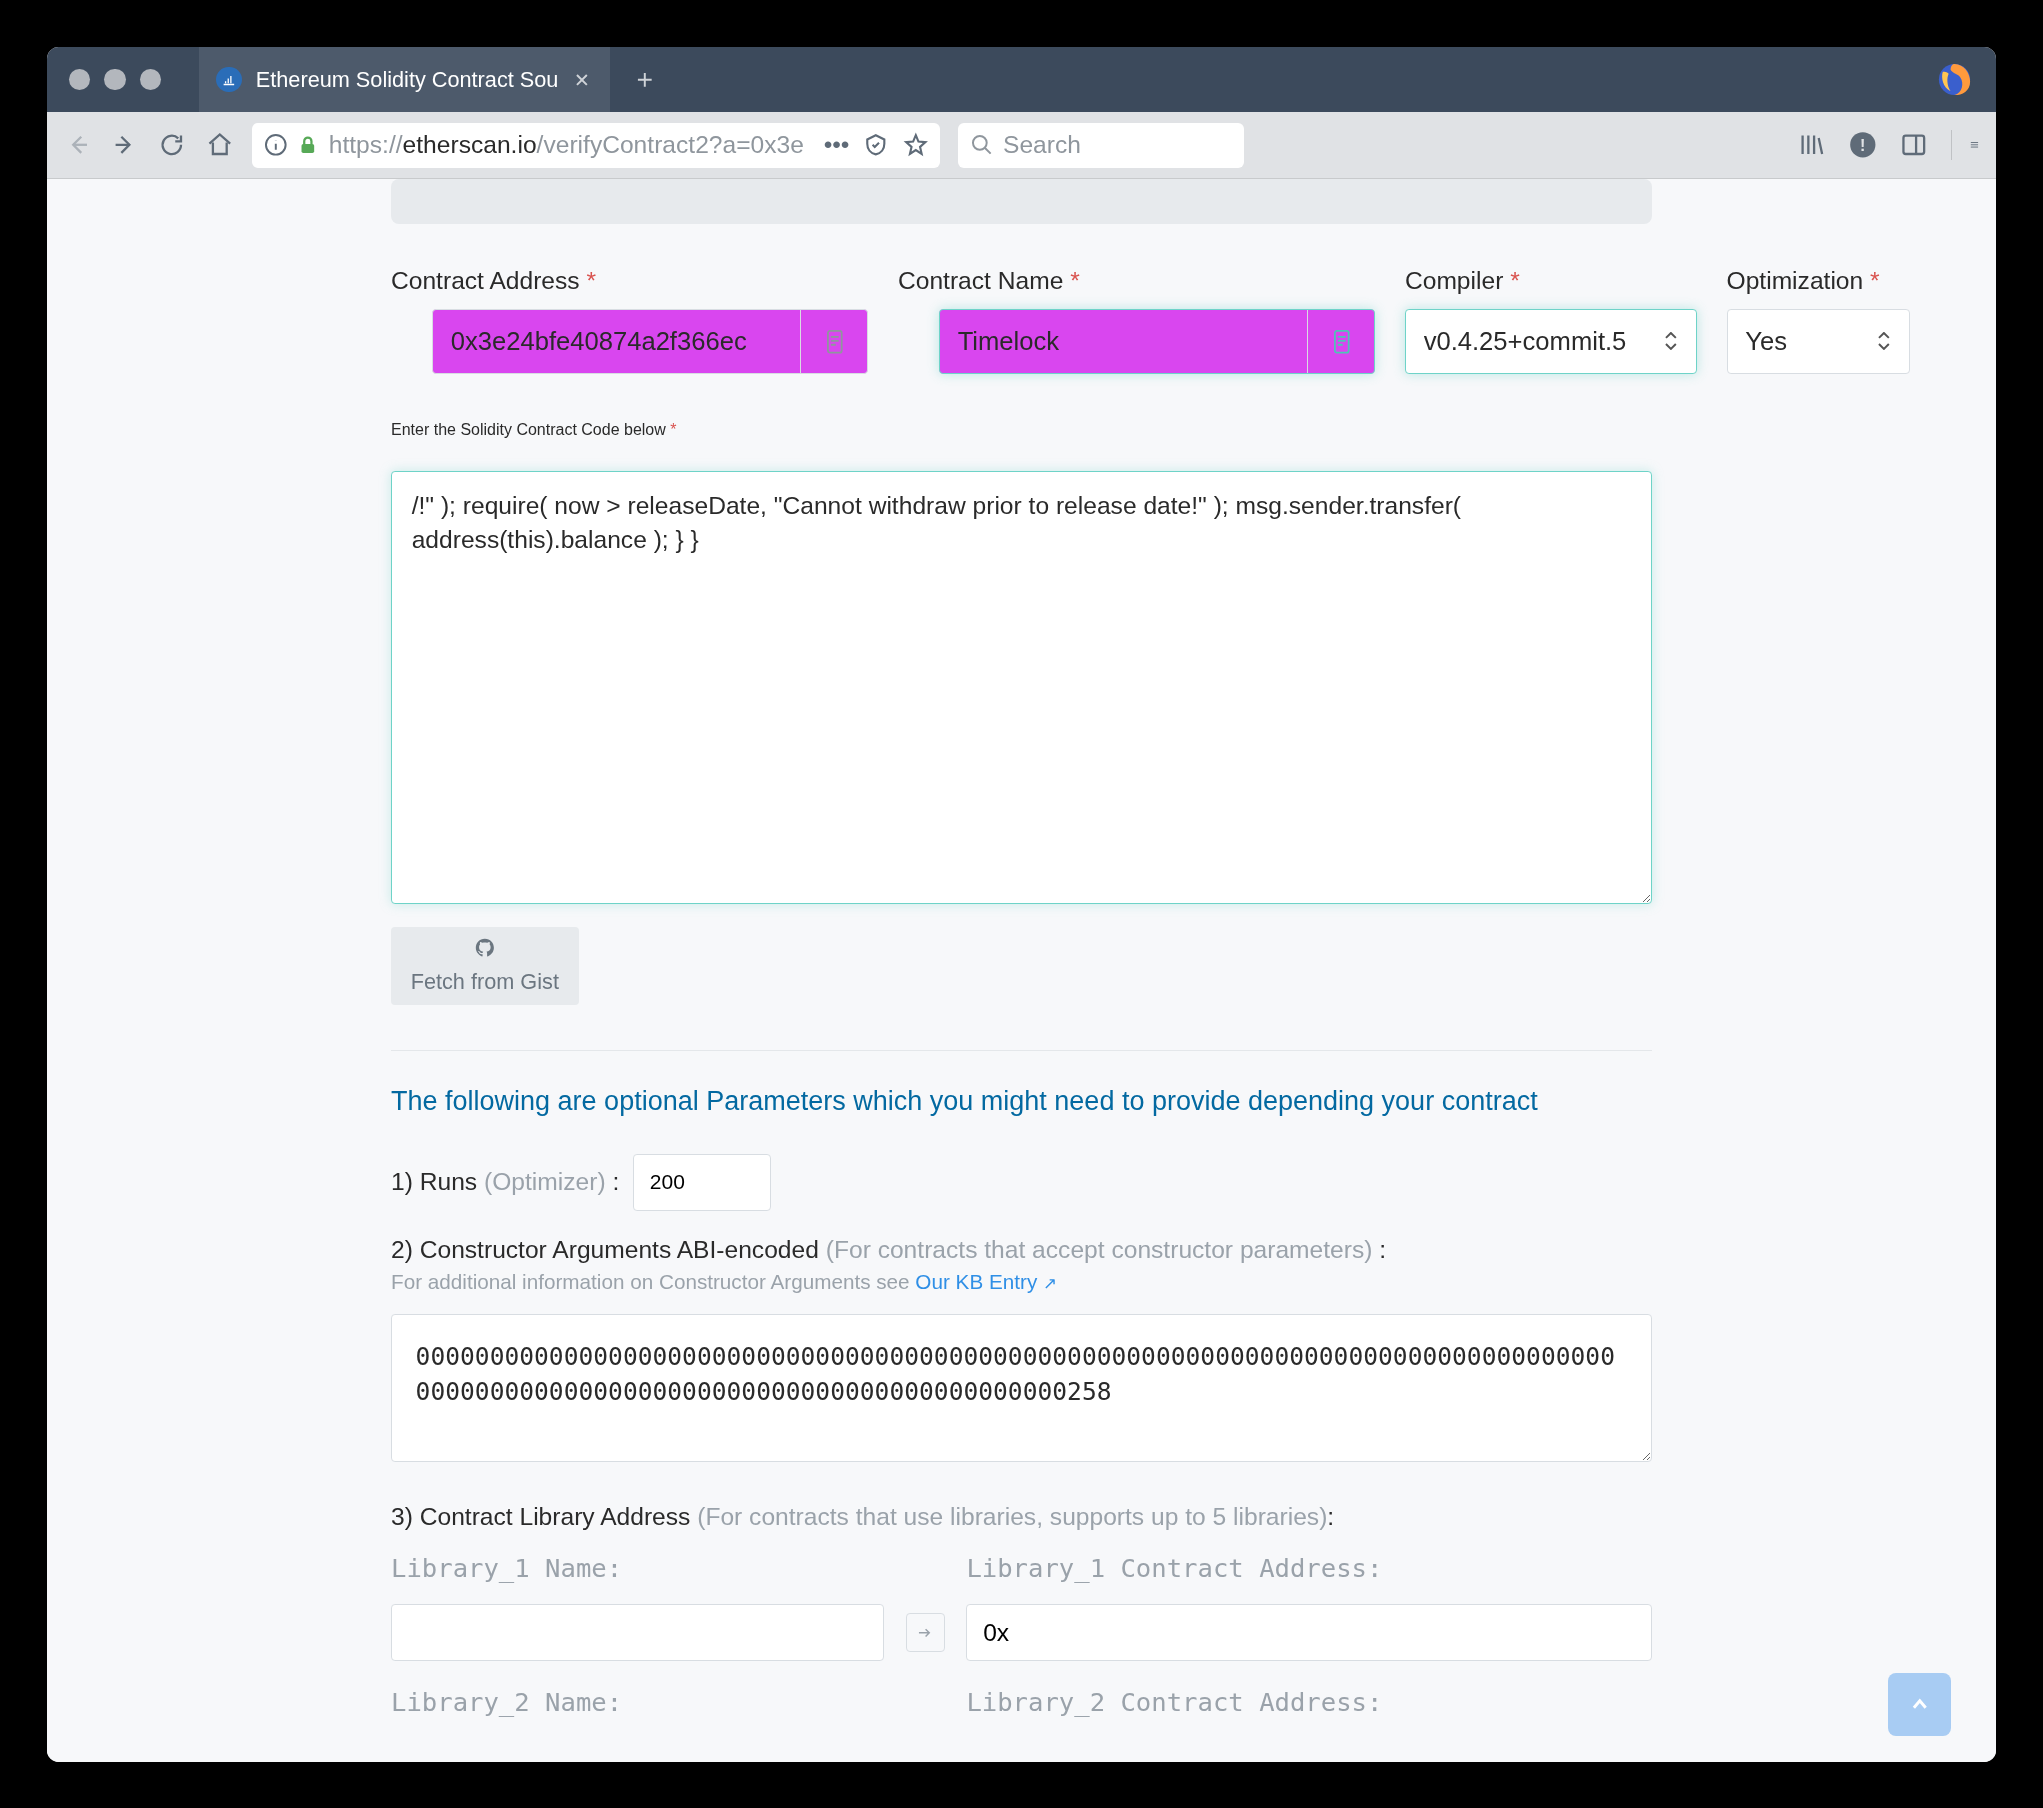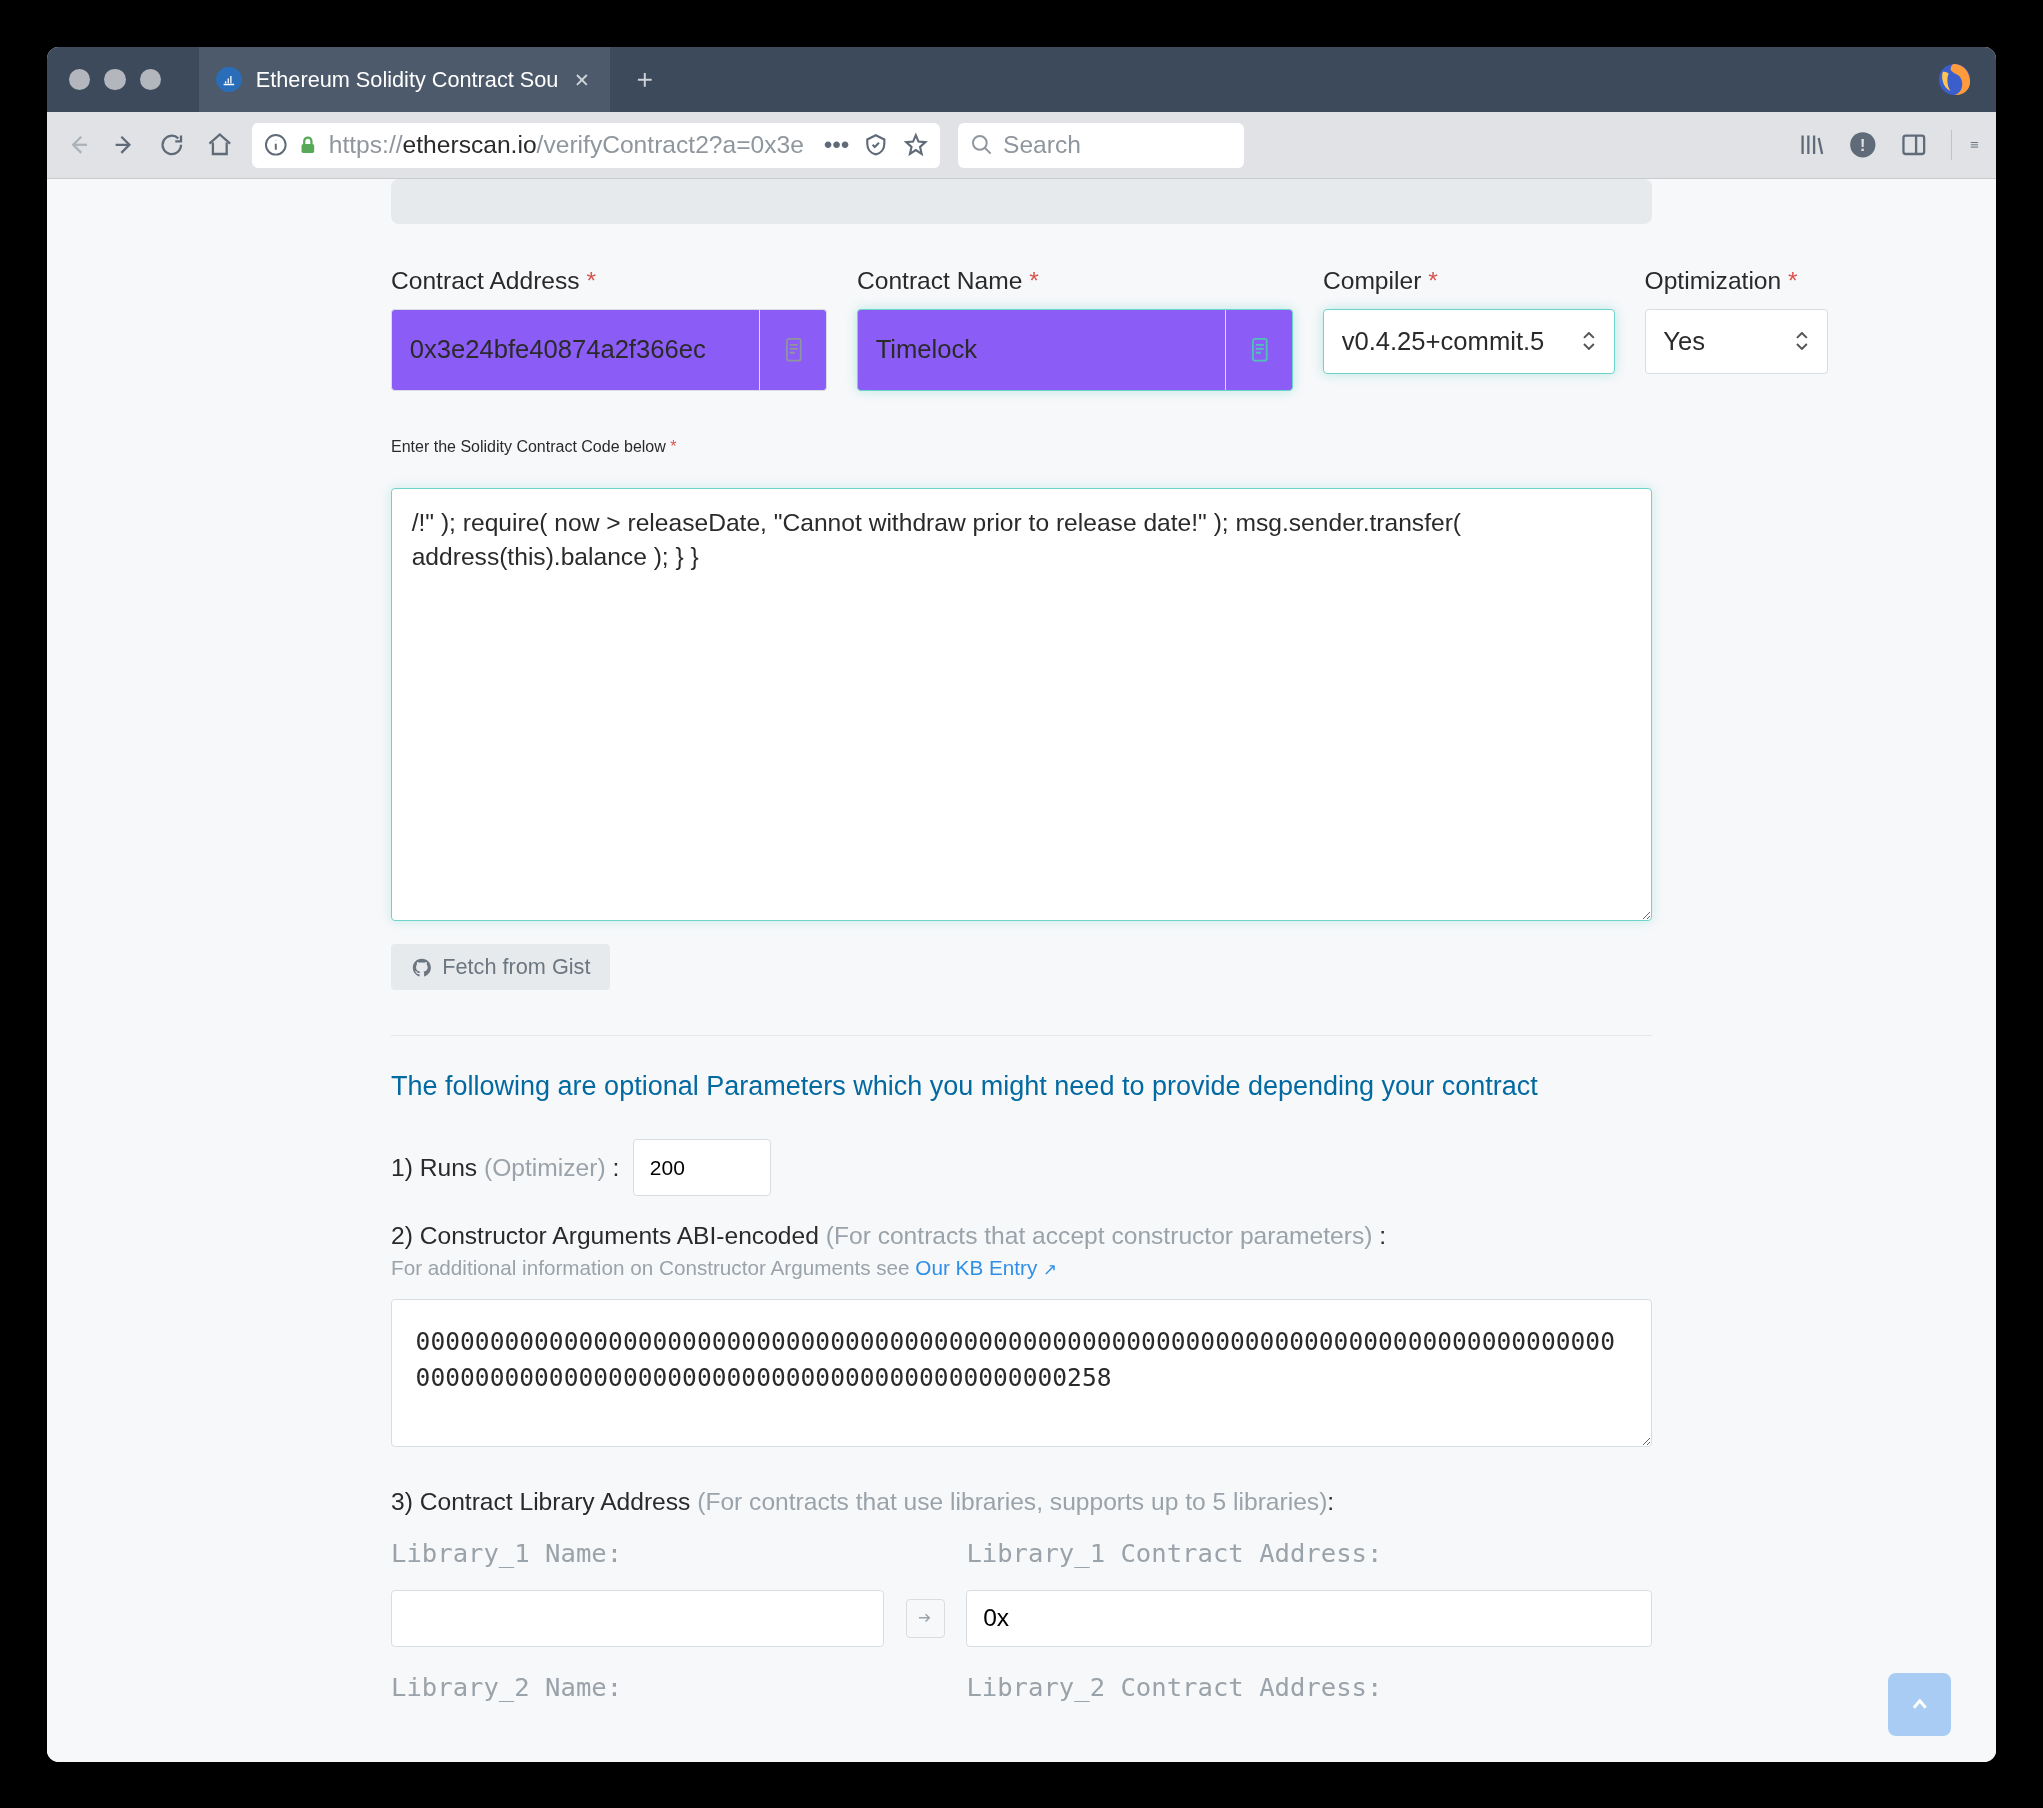--- a/index.html
+++ b/index.html
@@ -45,35 +45,35 @@
 
 .field-row { display:flex; gap: 29.6px; margin-bottom: 47px; }
 .field-group { display:flex; flex-direction:column; gap: 13.8px; }
 .field-group.w1 { flex: 0 0 404px; justify-content: space-between; }
 .field-group.w2 { flex: 0 0 286px; }
 .field-group.w3 { flex: 0 0 292px; }
 .field-group.w4 { flex: 0 0 183px; }
 .field-label { font-size: 24.6px; color:#2a2a2a; }
 .req { color:#d9534f; }
 
-.input-wrap { display:flex; height: 82px; border: 1px solid #d8dde2; border-radius: 3.9px; background:#8b5cf6; }
+.input-wrap { display:flex; height: 65px; border: 1px solid #d8dde2; border-radius: 3.9px; background:#d946ef;margin-left:41px; }
 .input-wrap.highlight { border-color: #6ed3c8; box-shadow: 0 0 11.8px rgba(110,211,200,0.45); }
 .input-wrap input { flex:1; border:none; outline:none; padding: 0 17.7px; font-size: 25.6px; color:#2a2a2a; background:transparent; text-overflow:ellipsis; }
 .input-addon { width: 67px; border-left: 1px solid #d8dde2; display:flex; align-items:center; justify-content:center; color:#8f969d; }
 .input-addon.accent { color:#4ec5b6; }
 
 .select-wrap { height:65px; border:1px solid #d8dde2; border-radius:3.9px; background:#fff; display:flex; align-items:center; padding: 0 17.7px; justify-content:space-between; cursor:pointer; }
 .select-wrap.highlight { border-color: #6ed3c8; box-shadow: 0 0 11.8px rgba(110,211,200,0.45); }
 .select-val { font-size:25.6px; color:#2a2a2a; white-space:nowrap; overflow:hidden; text-overflow:ellipsis; }
 .select-caret { color:#555; display:flex; flex-direction:column; gap:2px; }
 .select-caret svg { width:13.8px; height:7.9px; }
 
 .section-label { font-size:16px; color:#2a2a2a; margin-bottom: 32px; }
 .code-area { width:100%; height:433px; border:1px solid #6ed3c8; border-radius:3.9px; padding:17.7px 19.7px; font-size:24.6px; color:#2a2a2a; font-family:-apple-system,Helvetica,sans-serif; box-shadow: 0 0 11.8px rgba(110,211,200,0.35); resize:both; outline:none; line-height:1.35; }
-.fetch-btn { background:#e7eaed; border:none; border-radius:3.9px; padding: 9.9px 19.7px; font-size:21.7px; color:#6b7680; display:inline-flex; gap:9.9px; align-items:center; margin-top: 19.7px; cursor:pointer; }
+.fetch-btn { background:#e7eaed; border:none; border-radius:3.9px; padding: 9.9px 19.7px; font-size:21.7px; color:#6b7680; display:inline-flex; gap:9.9px; align-items:center; margin-top: 19.7px; cursor:pointer;flex-direction:column; }
 
 .divider { border-top:1px solid #e4e7ea; margin: 45px 0 35px 0; }
 .optional-intro { font-size:27px; color:#0369a1; margin-bottom: 37px; }
 .opt-line { font-size:24.6px; color:#2a2a2a; display:flex; align-items:center; gap:13.8px; margin-bottom: 25.6px; }
 .opt-line .muted { color:#9aa2aa; }
 .small-input { height:57px; width:138px; border:1px solid #d8dde2; border-radius:3.9px; padding:0 15.8px; font-size:21px; }
 .info-sub { font-size:20.7px; color:#9aa2aa; margin-bottom: 19.7px; }
 .info-sub a { color:#2f8fe6; text-decoration:none; }
 .info-sub a .ext { font-size:16.7px; }
 

